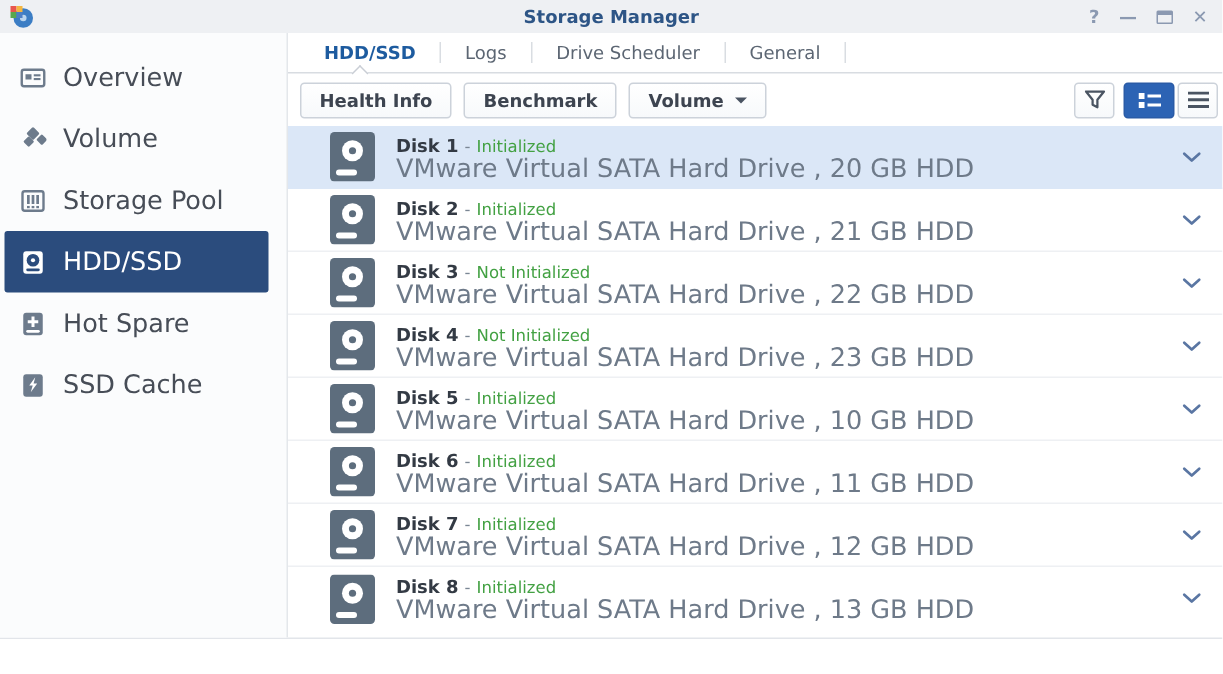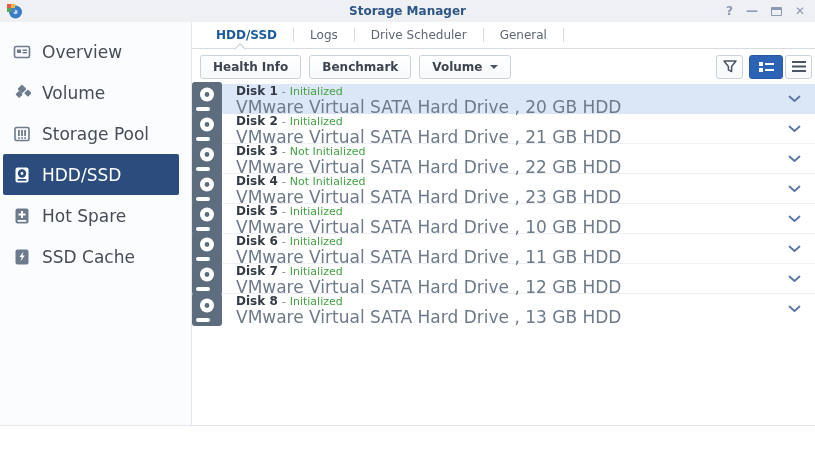--- a/index.html
+++ b/index.html
@@ -37,21 +37,21 @@
   .toolbar { height:35px; display:flex; align-items:center; padding:0 3px 0 8px; flex:0 0 auto; }
   .tbtn { display:flex; align-items:center; background:linear-gradient(#ffffff,#f7f9fb); border:1px solid #ccd2da; border-radius:3px; font-size:12px; color:#3d4450; padding:4px 12px; margin-right:8px; cursor:pointer;font-weight:bold; }
   .caret { width:0; height:0; border-left:4px solid transparent; border-right:4px solid transparent; border-top:4px solid #4a5462; margin-left:7px; }
   .view-group { margin-left:auto; display:flex; align-items:center; }
   .ibtn { width:27px; height:24px; display:flex; align-items:center; justify-content:center; background:linear-gradient(#ffffff,#f7f9fb); border:1px solid #ccd2da; border-radius:3px; cursor:pointer; }
   .ibtn.filter { margin-right:6px; }
   .ibtn.blue { width:34px; background:#2c63b4; border-color:#2a5ba6; margin-right:2px; }
 
   
   .list { flex:1; }
-  .row { height:30px; display:flex; align-items:center; padding:0 14px 0 0; border-bottom:1px solid #eef0f3; cursor:pointer; }
+  .row { height:42px; display:flex; align-items:center; padding:0 14px 0 28px; border-bottom:1px solid #eef0f3; cursor:pointer; }
   .row.selected { background:#dbe7f7; border-bottom-color:#dbe7f7; }
   .row:last-child { border-bottom:none; }
   .disk-ic { flex:0 0 auto; width:30px; height:33px; }
   .rtext { margin-left:14px; display:flex; flex-direction:column; gap:2px; min-width:0; }
   .rtitle { font-size:12px; line-height:14px; }
   .dname { font-weight:bold; color:#333a44; }
   .dash { color:#7a8694; font-size:11px; margin:0 4px; }
   .dstatus { color:#43a143; font-size:11px; }
   .rsub { font-size:17px; color:#6e7a89; line-height:13px; }
   .chev { margin-left:auto; display:flex; align-items:center; }

